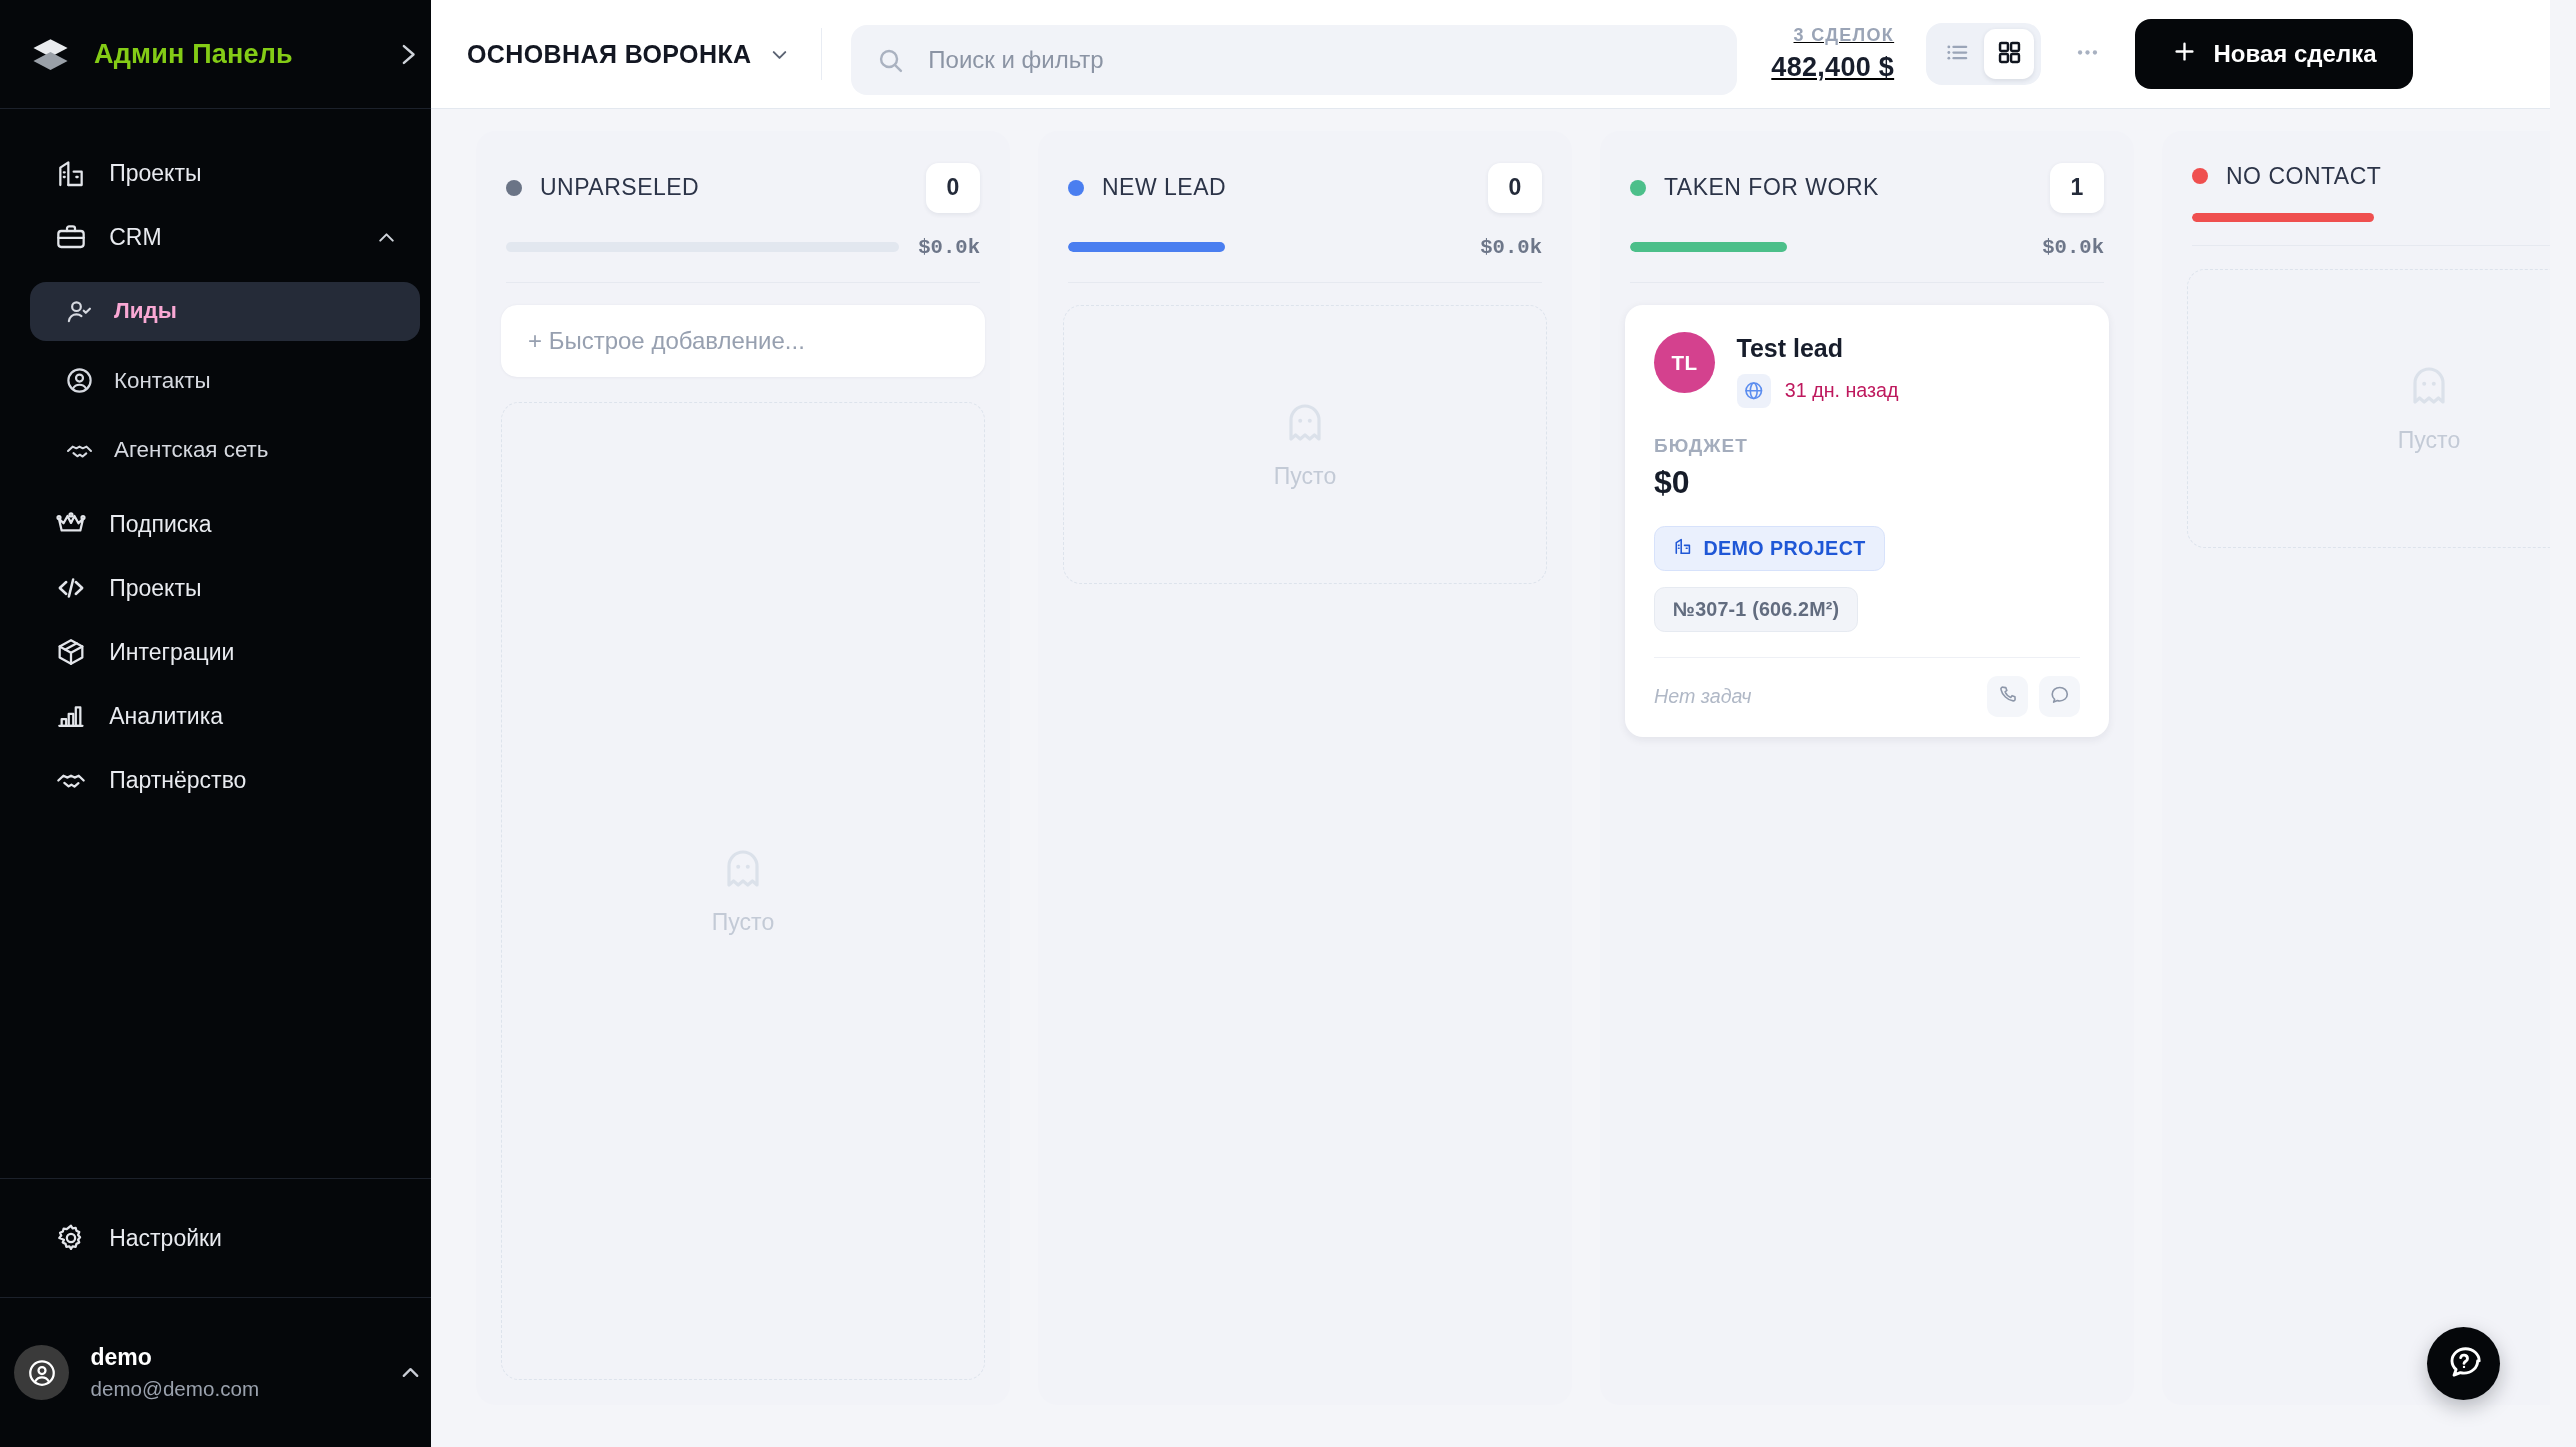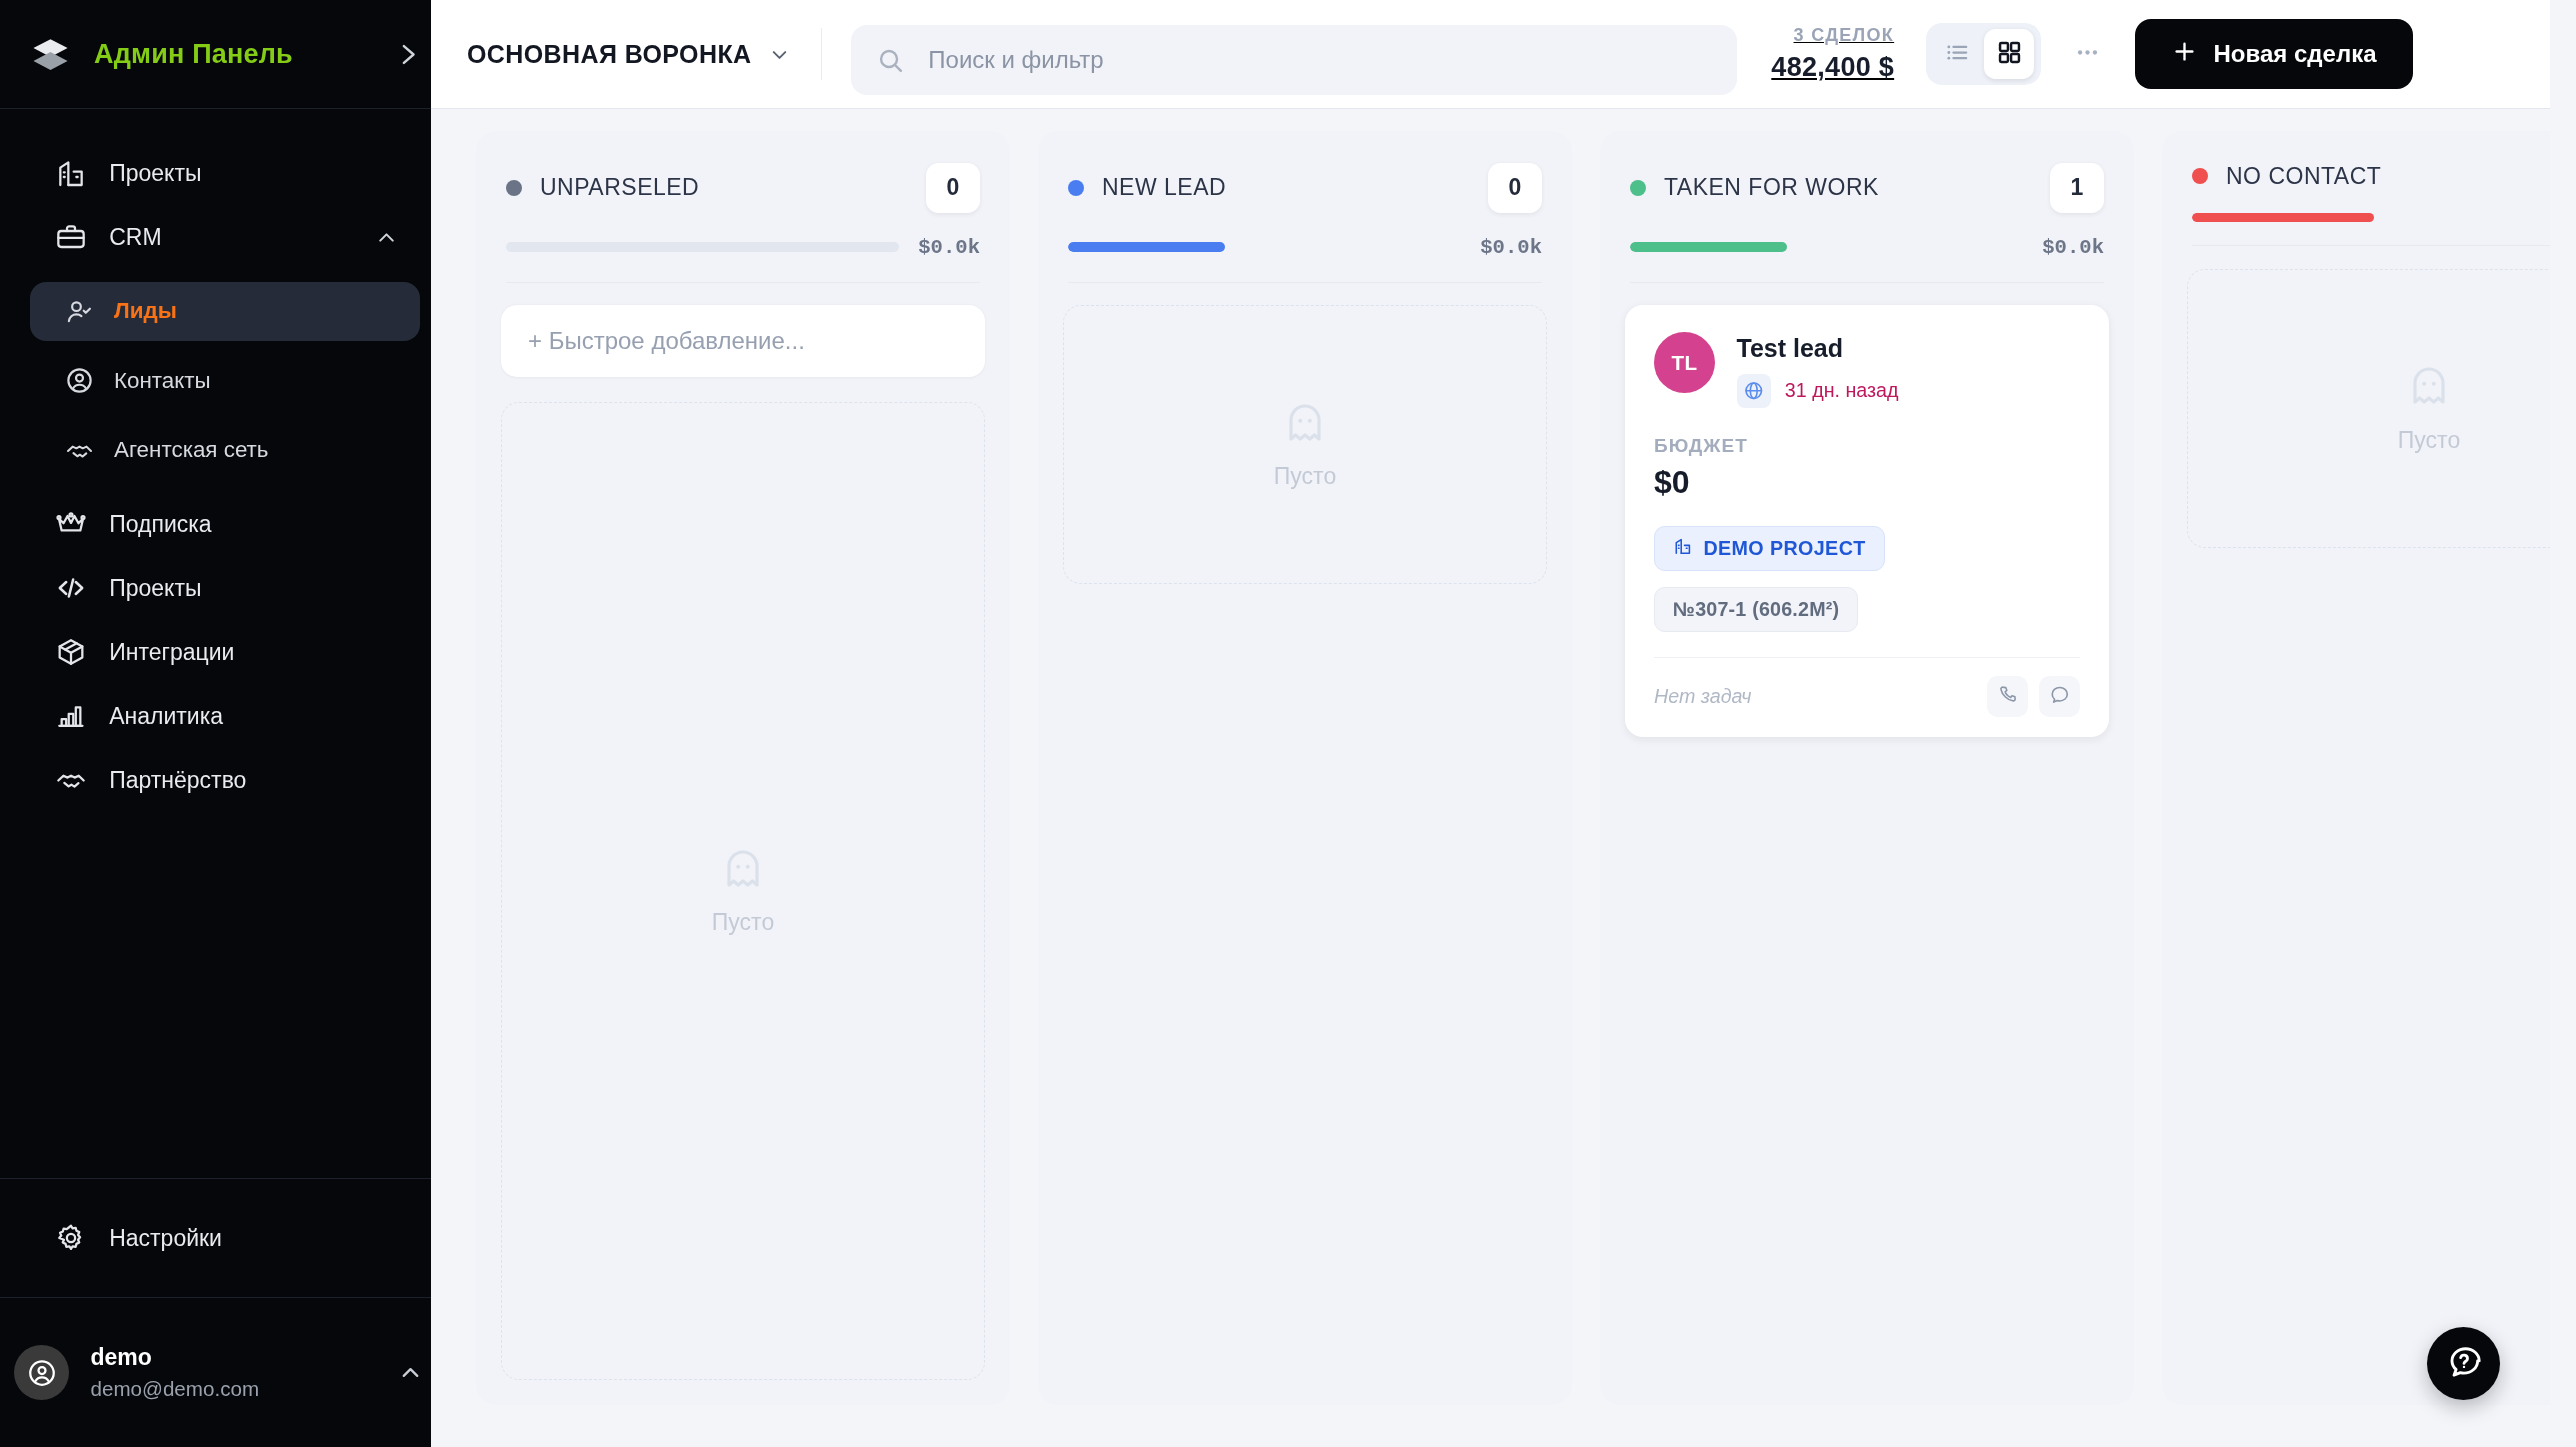--- a/index.html
+++ b/index.html
@@ -54,21 +54,21 @@
   .nav-item .nav-chev { margin-left: auto; color: #cfd3da; display:flex; }
 
   .nav-sub {
     display: flex; align-items: center;
     height: 59px; margin: 0 30px 0 30px; padding: 0 21.5px 0 32px;
     border-radius: 16px; color: #d6d9e0;
   }
   .nav-sub .nav-icon { width: 34px; height: 34px; flex:none; display:flex; align-items:center; justify-content:center; }
   .nav-sub .nav-label { font-size: 22.4px; margin-left: 18px; white-space: nowrap; }
   .nav-sub.active { background: #252b38; }
-  .nav-sub.active .nav-label { color: #f97316; font-weight: bold; }
+  .nav-sub.active .nav-label { color: #f9a8d4; font-weight: bold; }
 
   #sidebar-settings {
     flex: none; border-top: 0.9px solid #1c212b;
     padding: 27px 0 27px 0;
   }
   #sidebar-user {
     flex: none; height: 150px;
     border-top: 0.9px solid #1c212b;
     display: flex; align-items: center; padding: 0 32px 0 14px;
   }

